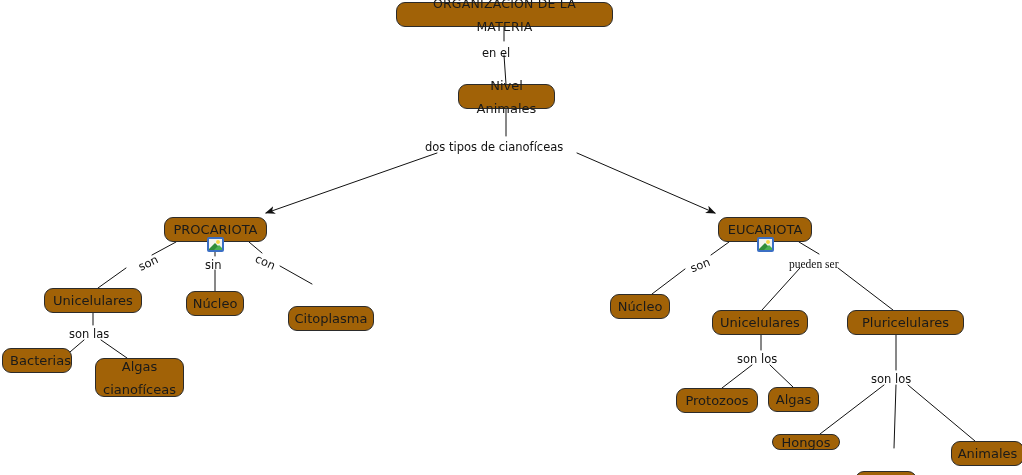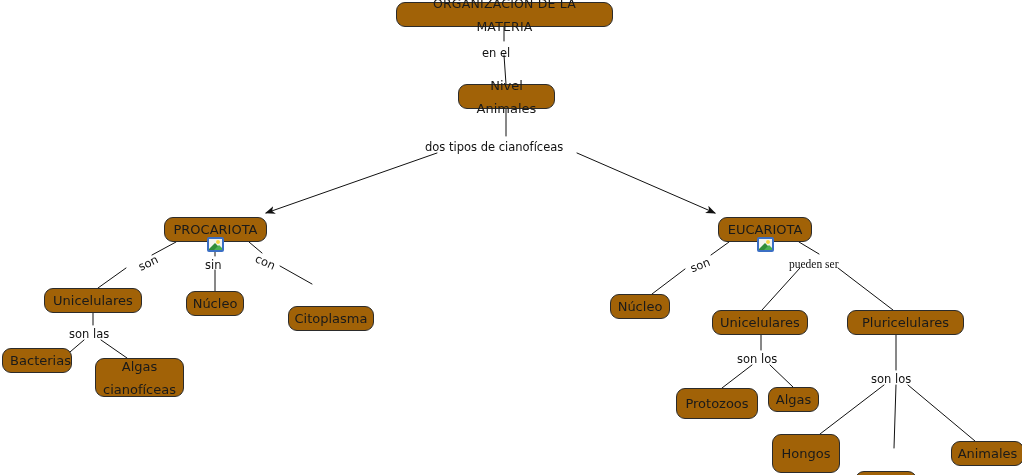--- a/index.html
+++ b/index.html
@@ -174,25 +174,25 @@
 
   <div class="node" style="left:95px; top:358px; width:89px; height:39px;">Algas
 cianofíceas</div>
 
   <div class="node" style="left:610px; top:294px; width:60px; height:25px;">Núcleo</div>
 
   <div class="node" style="left:712px; top:310px; width:96px; height:25px;">Unicelulares</div>
 
   <div class="node" style="left:847px; top:310px; width:117px; height:25px;">Pluricelulares</div>
 
-  <div class="node" style="left:676px; top:388px; width:82px; height:31px;">Protozoos</div>
+  <div class="node" style="left:676px; top:388px; width:82px; height:25px;">Protozoos</div>
 
   <div class="node" style="left:768px; top:387px; width:51px; height:25px;">Algas</div>
 
-  <div class="node" style="left:772px; top:434px; width:68px; height:39px;">Hongos</div>
+  <div class="node" style="left:772px; top:434px; width:68px; height:16px;">Hongos</div>
 
   <div class="node" style="left:855px; top:471px; width:62px; height:25px;">Vegetales</div>
 
   <div class="node" style="left:951px; top:441px; width:73px; height:25px;">Animales</div>
 
   <div class="edge-label" style="left:482px; top:46px;">en el</div>
 
   <div class="edge-label" style="left:425px; top:140px;">dos tipos de cianofíceas</div>
 
   <div class="edge-label" style="left:138px; top:256px; transform:rotate(-26deg);">son</div>

